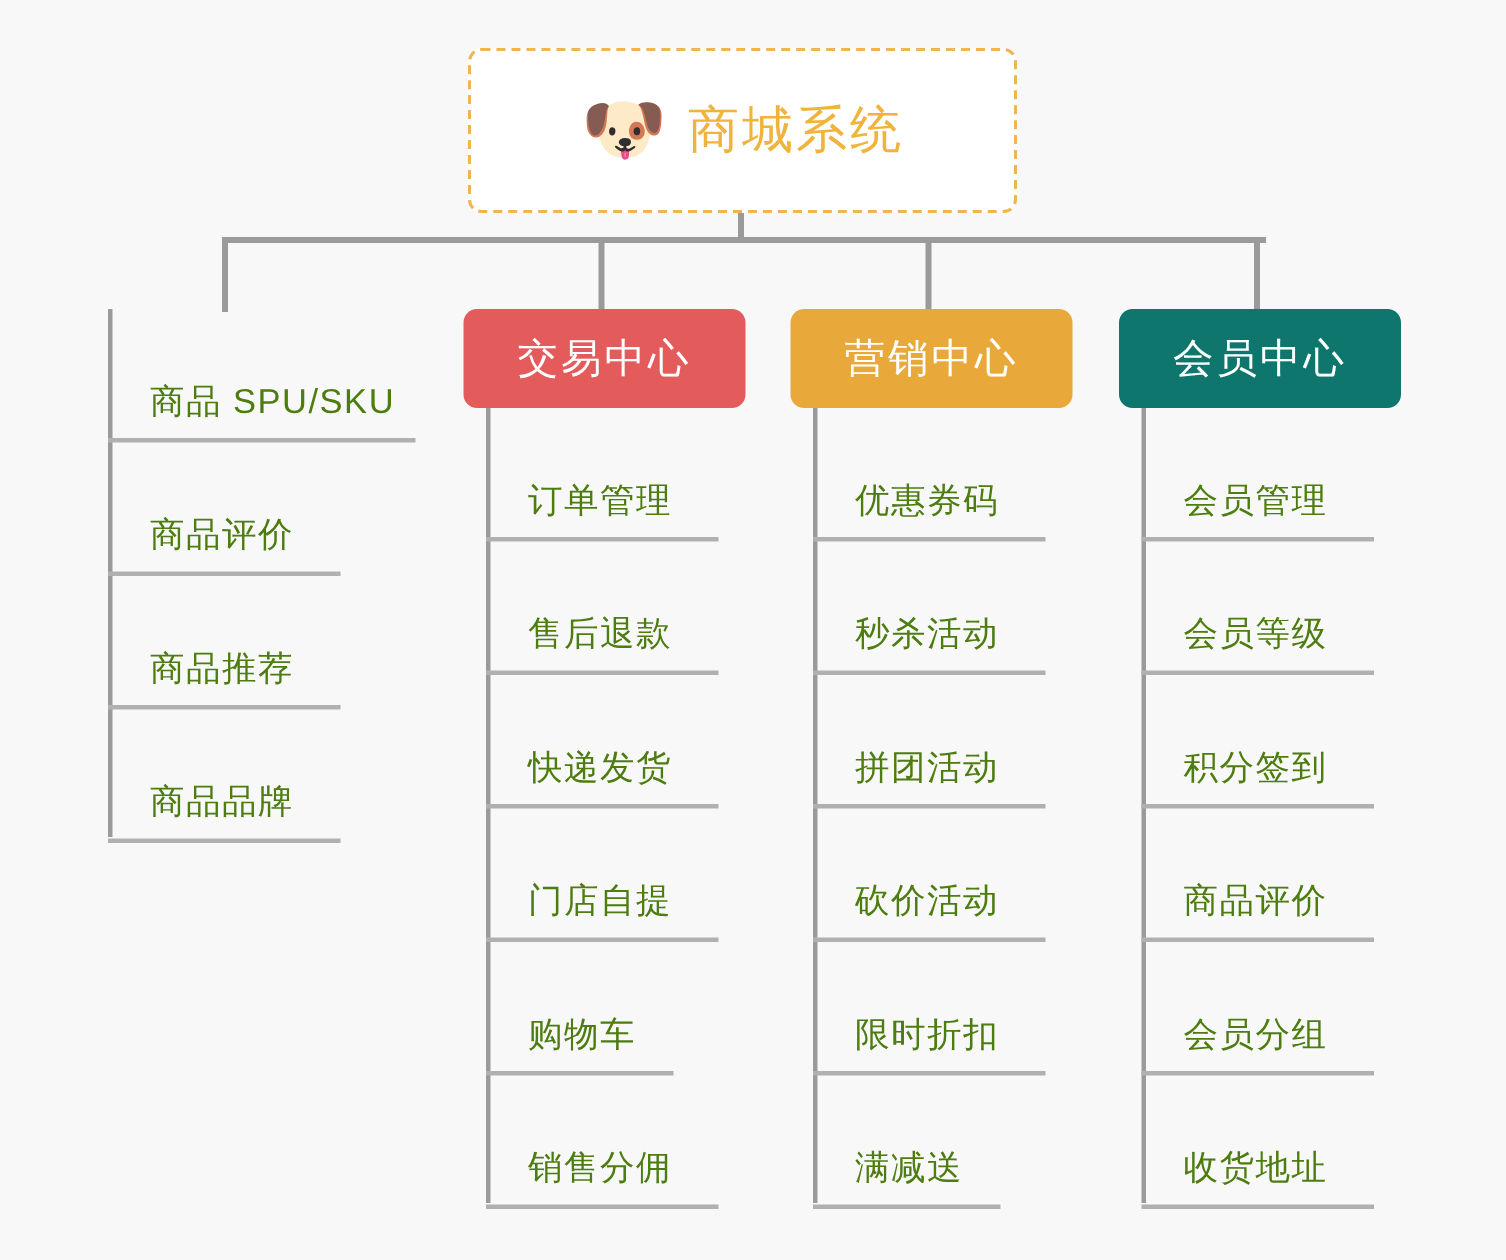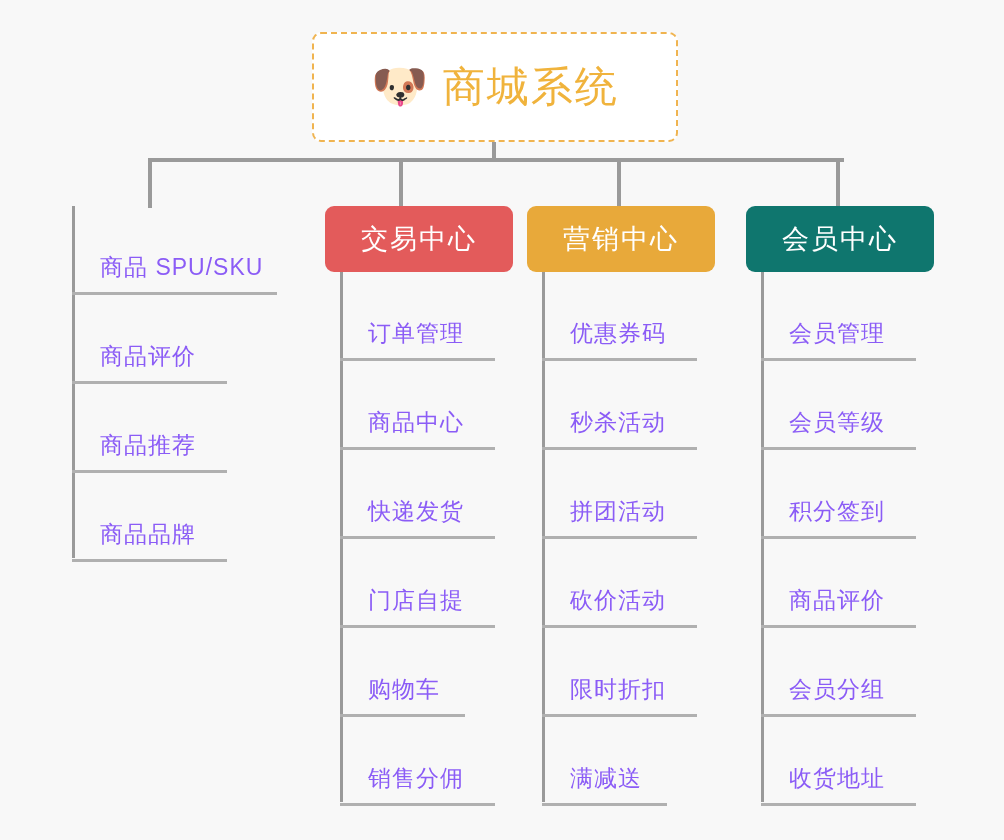--- a/index.html
+++ b/index.html
@@ -37,21 +37,21 @@
     justify-content: center;
     gap: 14px;
   }
   .root-emoji {
     font-size: 46px;
     line-height: 1;
     display: block;
     margin-top: -2px;
   }
   .root-title {
-    font-size: 42px;
+    font-size: 34px;
     color: #f0b33c;
     letter-spacing: 2px;
     line-height: 1;
     white-space: nowrap;
   }
 
   
   .conn {
     position: absolute;
     background: #9a9a9a;
@@ -77,21 +77,21 @@
   .conn-drop.c1 { left: 399px; }
   .conn-drop.c2 { left: 617px; }
   .conn-drop.c3 { left: 836px; }
 
   
   .column {
     position: absolute;
     top: 206px;
   }
   .column.c0 { left: 57px;  width: 230px; }
-  .column.c1 { left: 325px; width: 210px; text-align: right; }
+  .column.c1 { left: 309px; width: 210px; text-align: right; }
   .column.c2 { left: 527px; width: 210px; font-family: Liberation Serif, serif; }
   .column.c3 { left: 746px; width: 210px; }
 
   .cat-header {
     width: 188px;
     height: 66px;
     box-sizing: border-box;
     border-radius: 9px;
     display: flex;
     align-items: center;
@@ -121,21 +121,21 @@
     position: relative;
     height: 89px;
     box-sizing: border-box;
     display: flex;
     align-items: flex-end;
     padding-left: 28px;
     padding-bottom: 8px;
   }
   .leaf-label {
     font-size: 23px;
-    color: #8b5cf6;
+    color: #4d7c0f;
     line-height: 1;
     white-space: nowrap;
     letter-spacing: 1px;
     position: relative;
     padding-bottom: 8px;
   }
   .leaf-underline {
     position: absolute;
     left: 0;
     bottom: 0;
@@ -187,21 +187,21 @@
       </div>
       <div class="column c1">
         <div class="cat-header" style="background: rgb(227, 91, 91);">交易中心</div>
         <div class="leaf-wrap">
           <div class="spine"></div>
           <div class="leaf w-med">
             <span class="leaf-label">订单管理</span>
             <span class="leaf-underline"></span>
           </div>
           <div class="leaf w-med">
-            <span class="leaf-label">商品中心</span>
+            <span class="leaf-label">售后退款</span>
             <span class="leaf-underline"></span>
           </div>
           <div class="leaf w-med">
             <span class="leaf-label">快递发货</span>
             <span class="leaf-underline"></span>
           </div>
           <div class="leaf w-med">
             <span class="leaf-label">门店自提</span>
             <span class="leaf-underline"></span>
           </div>

